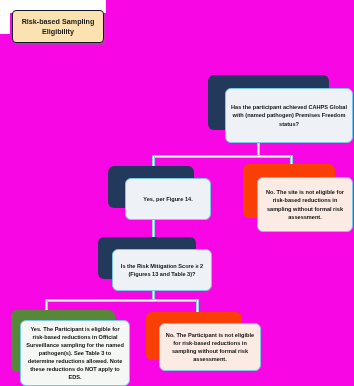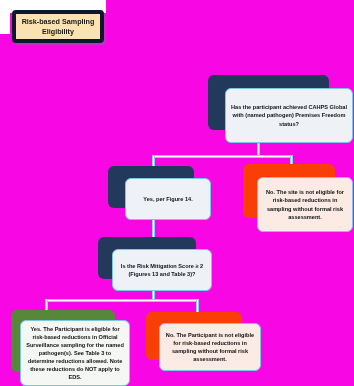--- a/index.html
+++ b/index.html
@@ -17,21 +17,21 @@
     position:absolute;left:0;top:0;width:106px;height:13px;background:#ffffff;
   }
   .paper2{
     position:absolute;left:0;top:0;width:10px;height:34px;background:#ffffff;
   }
 
   
   .title-box{
     position:absolute;left:12px;top:10px;width:92px;height:33px;
     background:#fbe2b0;
-    border:4px solid #0f172a;
+    border:1px solid #0f172a;
     border-radius:4px;
     box-shadow:2px 2px 0 rgba(120,120,120,.35);
     display:flex;align-items:center;justify-content:center;
     text-align:center;
     font-size:7.2px;font-weight:bold;color:#1a1a1a;line-height:1.35;
     padding:1px 3px;box-sizing:border-box;
   }
 
   
   .node{position:absolute;}

